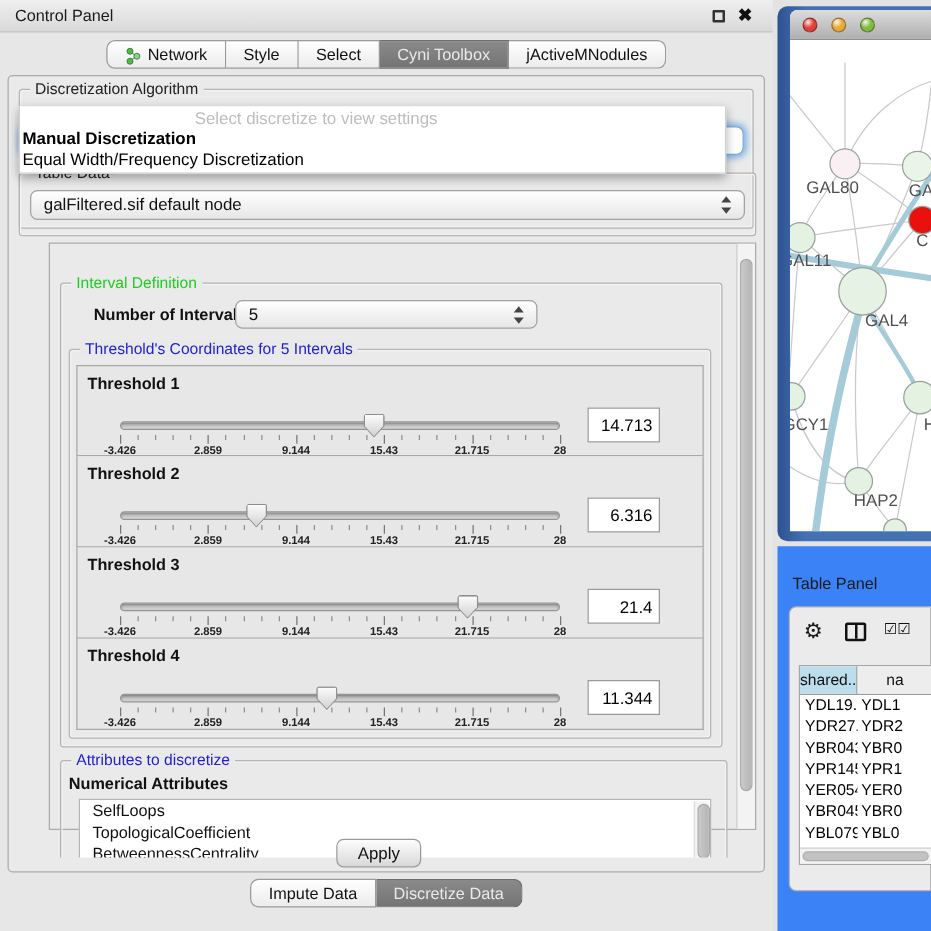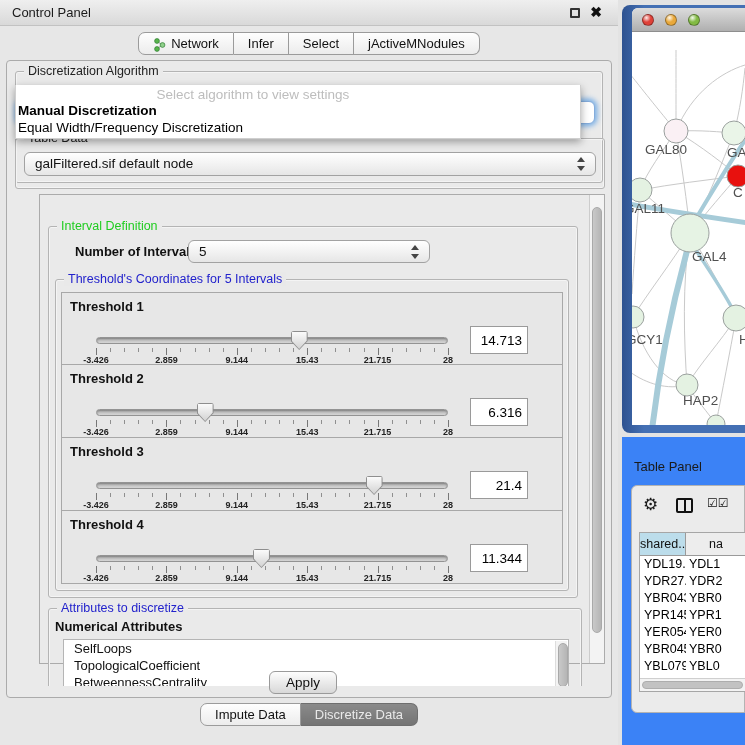--- a/index.html
+++ b/index.html
@@ -167,39 +167,42 @@
           <line x1="4" y1="3" x2="9" y2="7" stroke="#9a9a9a" stroke-width="1"></line>
           <line x1="4" y1="11" x2="9" y2="7" stroke="#9a9a9a" stroke-width="1"></line>
           <circle cx="4" cy="3" r="2.4" fill="#58B44C" stroke="#2E7D32" stroke-width="0.7"></circle>
           <circle cx="4" cy="11" r="2.4" fill="#58B44C" stroke="#2E7D32" stroke-width="0.7"></circle>
           <circle cx="9.5" cy="7" r="2.4" fill="#8FD08A" stroke="#2E7D32" stroke-width="0.7"></circle>
         </svg>
       </span>
       <span>Network</span>
     </div>
     <div class="tab">
-        <span>Infer</span>
+        <span>Style</span>
       </div>
     <div class="tab">
         <span>Select</span>
       </div>
+    <div class="tab selected">
+        <span>Cyni Toolbox</span>
+      </div>
     <div class="tab">
         <span>jActiveMNodules</span>
       </div>
   </div>
 
   <div class="abs" id="content">
 
     <div class="group" id="algo-group" style="left:8px; top:10px; width:588px; height:112px;">
       <span class="group-title">Discretization Algorithm</span>
     </div>
     <div class="abs" id="algo-combo"></div>
 
     <div class="abs" id="algo-popup">
-      <div id="popup-hint">Select algorithm to view settings</div>
+      <div id="popup-hint">Select discretize to view settings</div>
       <div class="popup-item" id="popup-item-0">Manual Discretization</div>
       <div class="popup-item" id="popup-item-1">Equal Width/Frequency Discretization</div>
     </div>
 
     <div class="group" style="left:8px; top:77px; width:590px; height:51px;">
       <span class="group-title">Table Data</span>
       <div class="combo" style="left:8px; top:13px; width:572px; height:24px;">
         <span class="val">galFiltered.sif default node</span>
         <span class="spinner"></span>
       </div>

